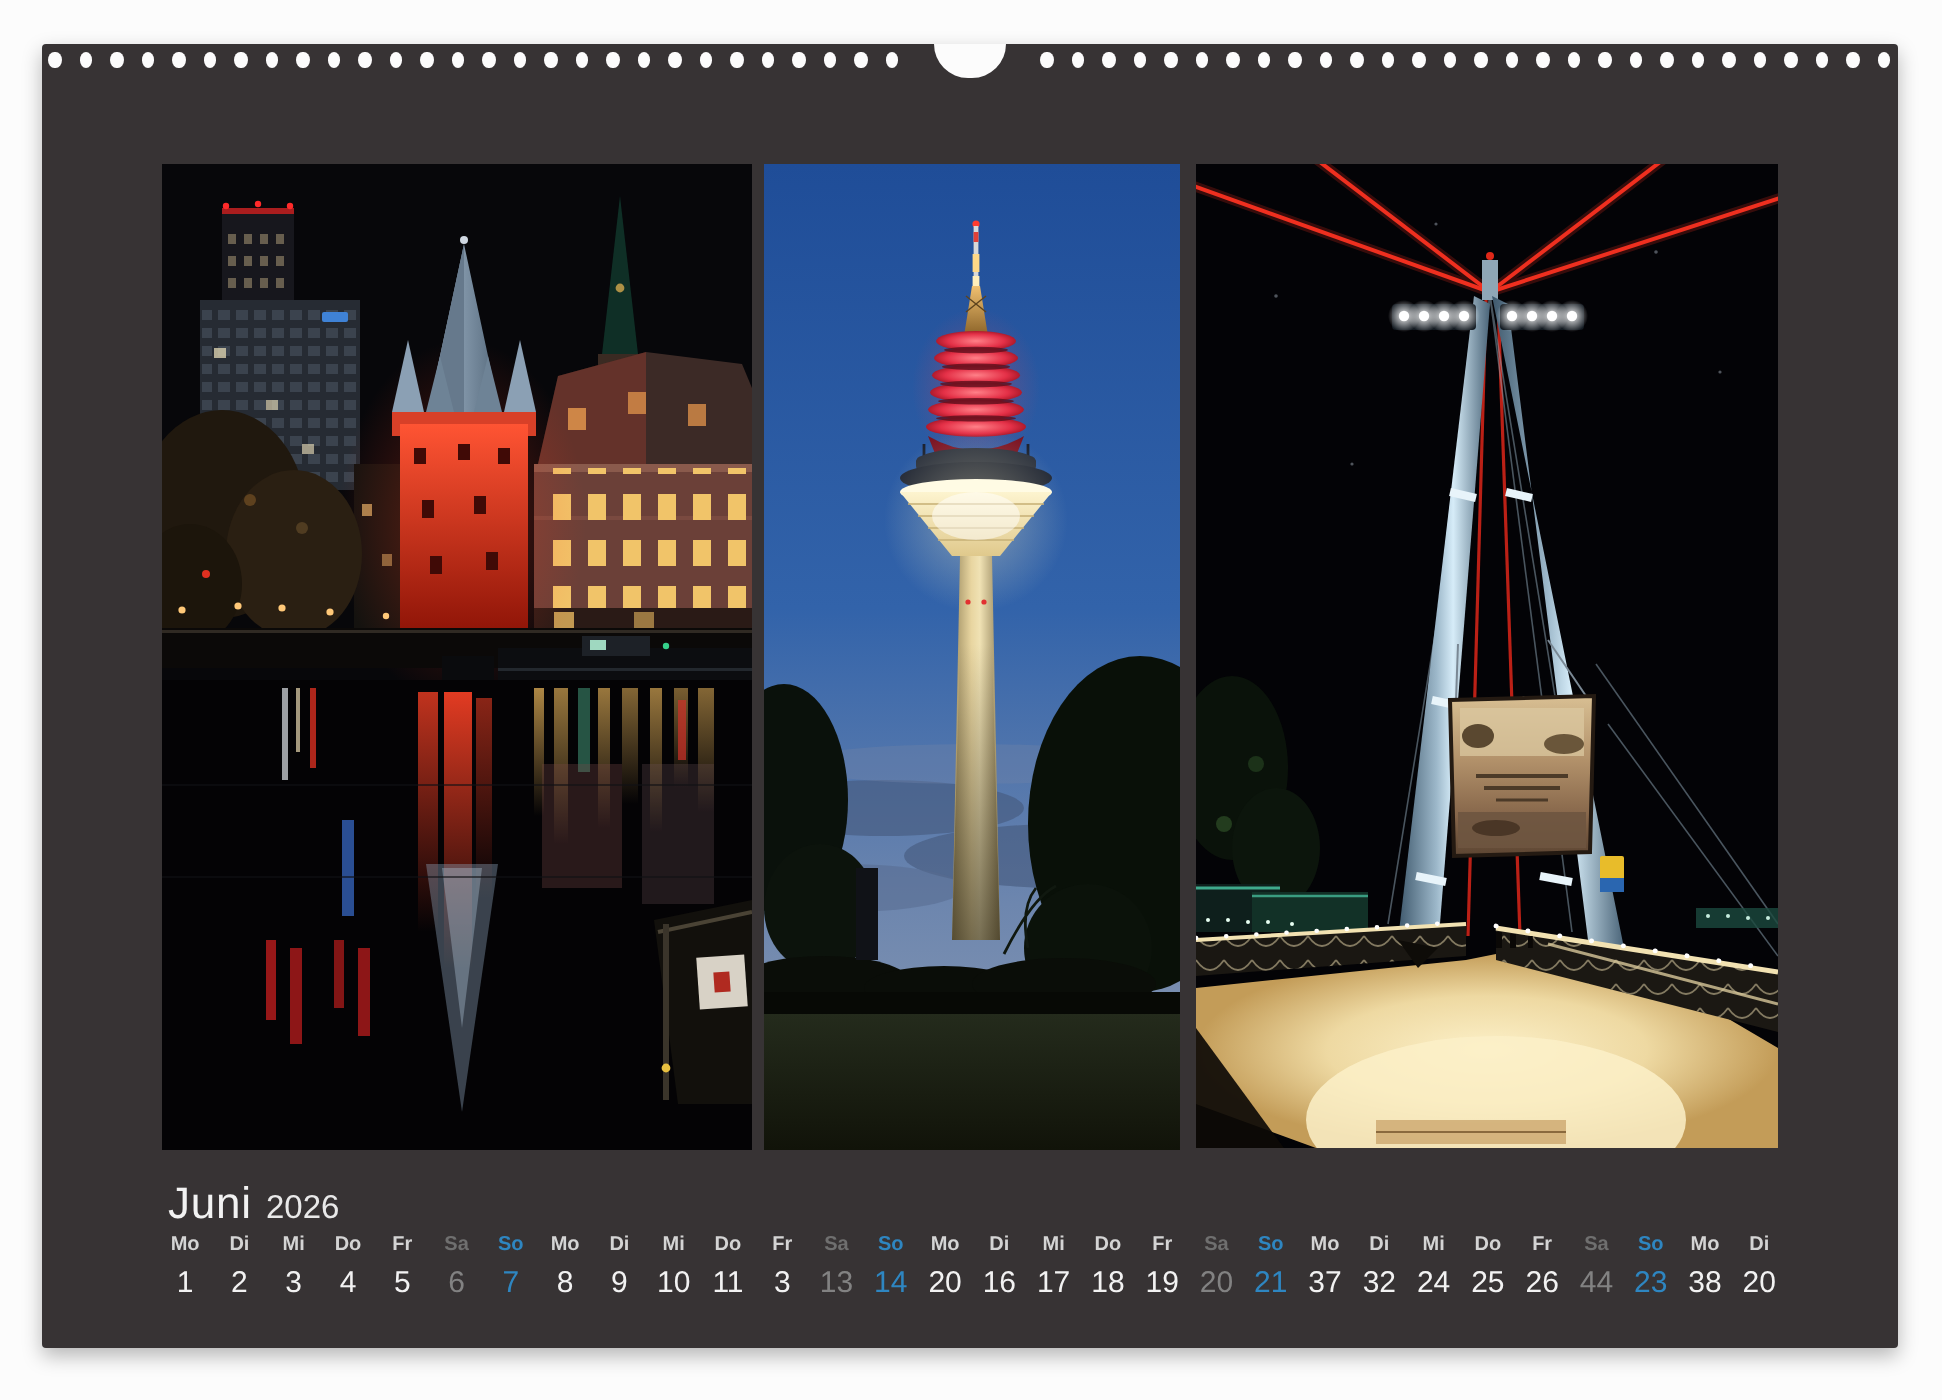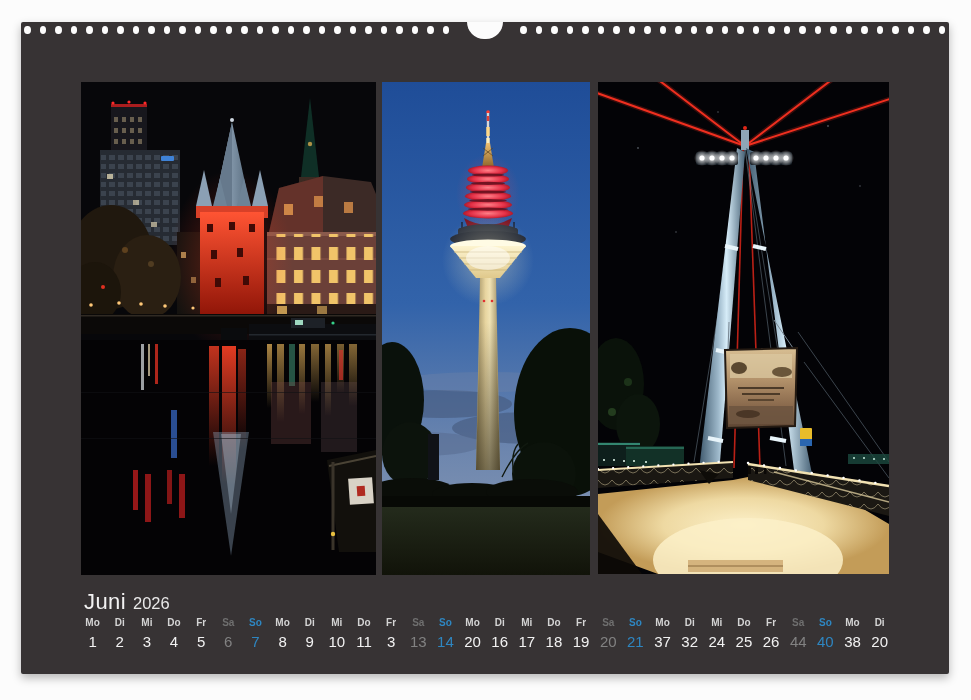--- a/index.html
+++ b/index.html
@@ -636,21 +636,21 @@
       <div class="col">
         <span class="wd">Fr</span>
         <span class="num">26</span>
       </div>
       <div class="col sat">
         <span class="wd">Sa</span>
         <span class="num">44</span>
       </div>
       <div class="col sun">
         <span class="wd">So</span>
-        <span class="num">40</span>
+        <span class="num">23</span>
       </div>
       <div class="col">
         <span class="wd">Mo</span>
         <span class="num">38</span>
       </div>
       <div class="col">
         <span class="wd">Di</span>
         <span class="num">20</span>
       </div>
     </div>

